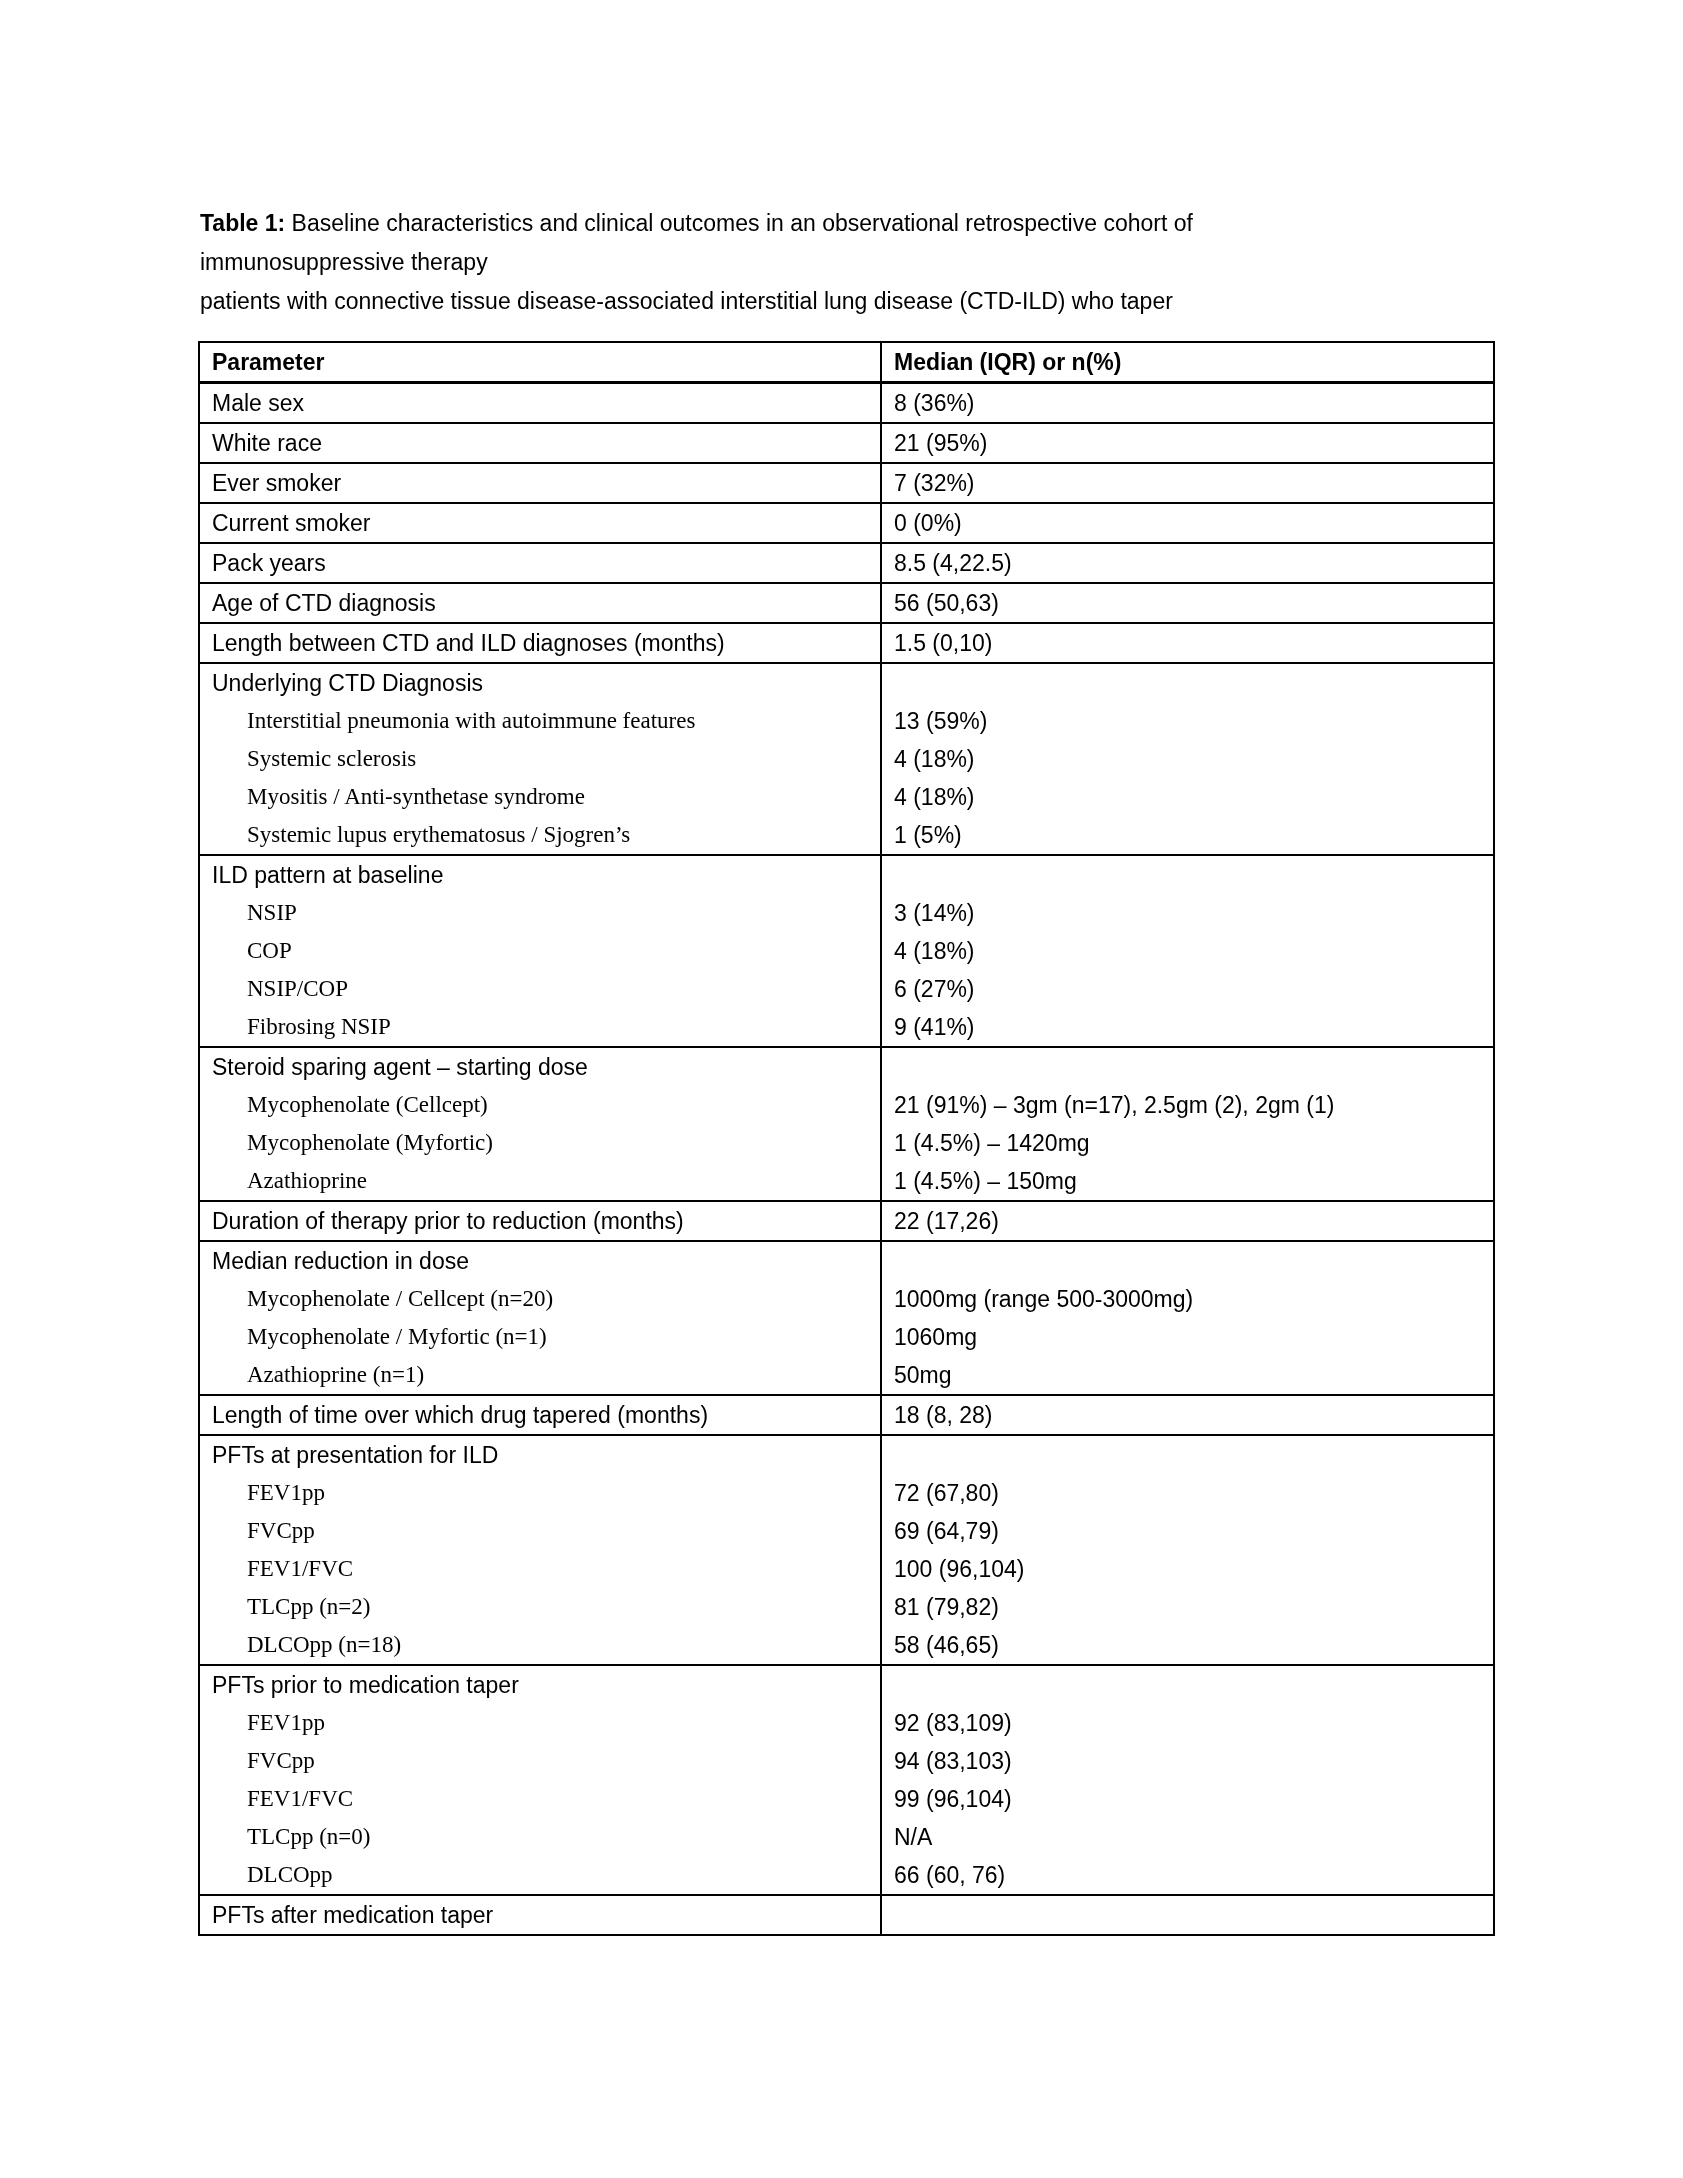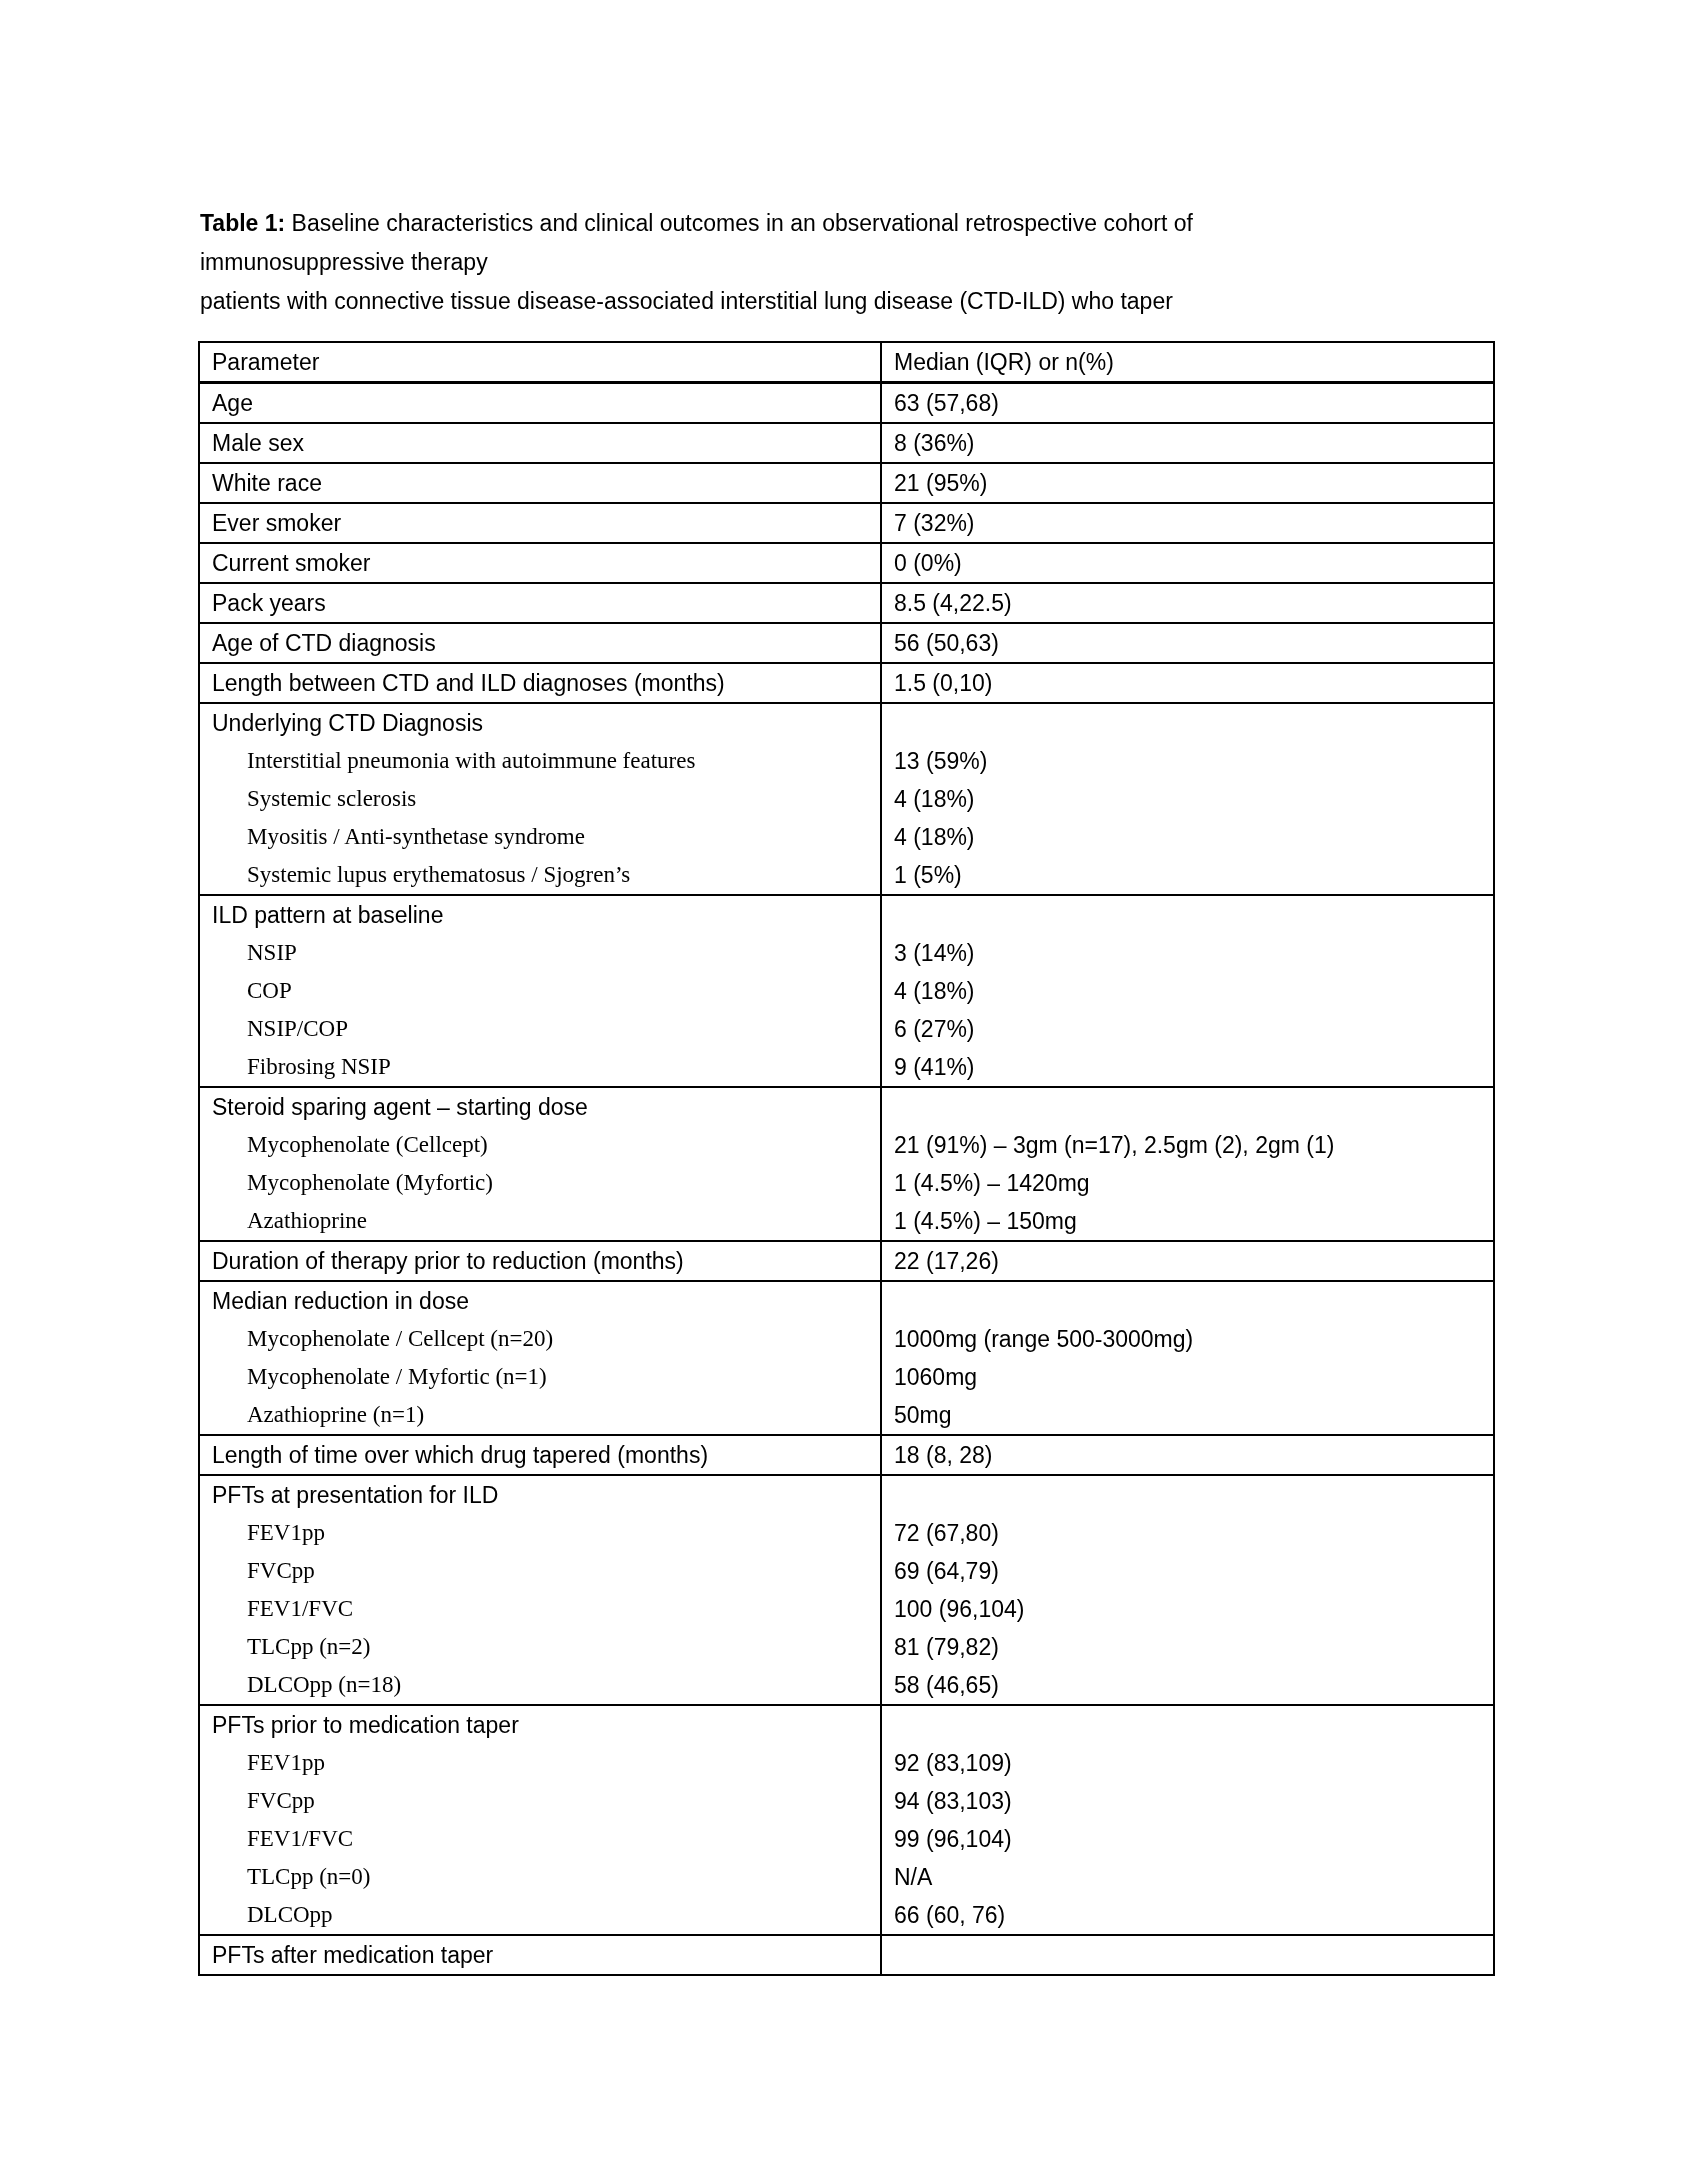--- a/index.html
+++ b/index.html
@@ -37,21 +37,21 @@
     font-size: 23px;
     line-height: 38px;
     padding: 0 8px 0 12px;
     vertical-align: top;
     text-align: left;
     font-weight: normal;
     overflow: hidden;
     white-space: nowrap;
   }
   table.baseline th {
-    font-weight: normal;
+    font-weight: bold;
     border-bottom-width: 3px;
   }
   table.baseline col.c1 { width: 682px; }
   table.baseline col.c2 { width: 613px; }
   .line { height: 38px; }
   .line.indent { padding-left: 35px; font-family: Liberation Serif, serif; }
 </style>
 </head>
 <body>
 
@@ -66,24 +66,20 @@
     <col class="c1">
     <col class="c2">
   </colgroup>
   <thead>
     <tr>
       <th>Parameter</th>
       <th>Median (IQR) or n(%)</th>
     </tr>
   </thead>
   <tbody>
-  <tr>
-        <td>Age</td>
-        <td>63 (57,68)</td>
-      </tr>
       <tr>
         <td>Male sex</td>
         <td>8 (36%)</td>
       </tr>
       <tr>
         <td>White race</td>
         <td>21 (95%)</td>
       </tr>
       <tr>
         <td>Ever smoker</td>

